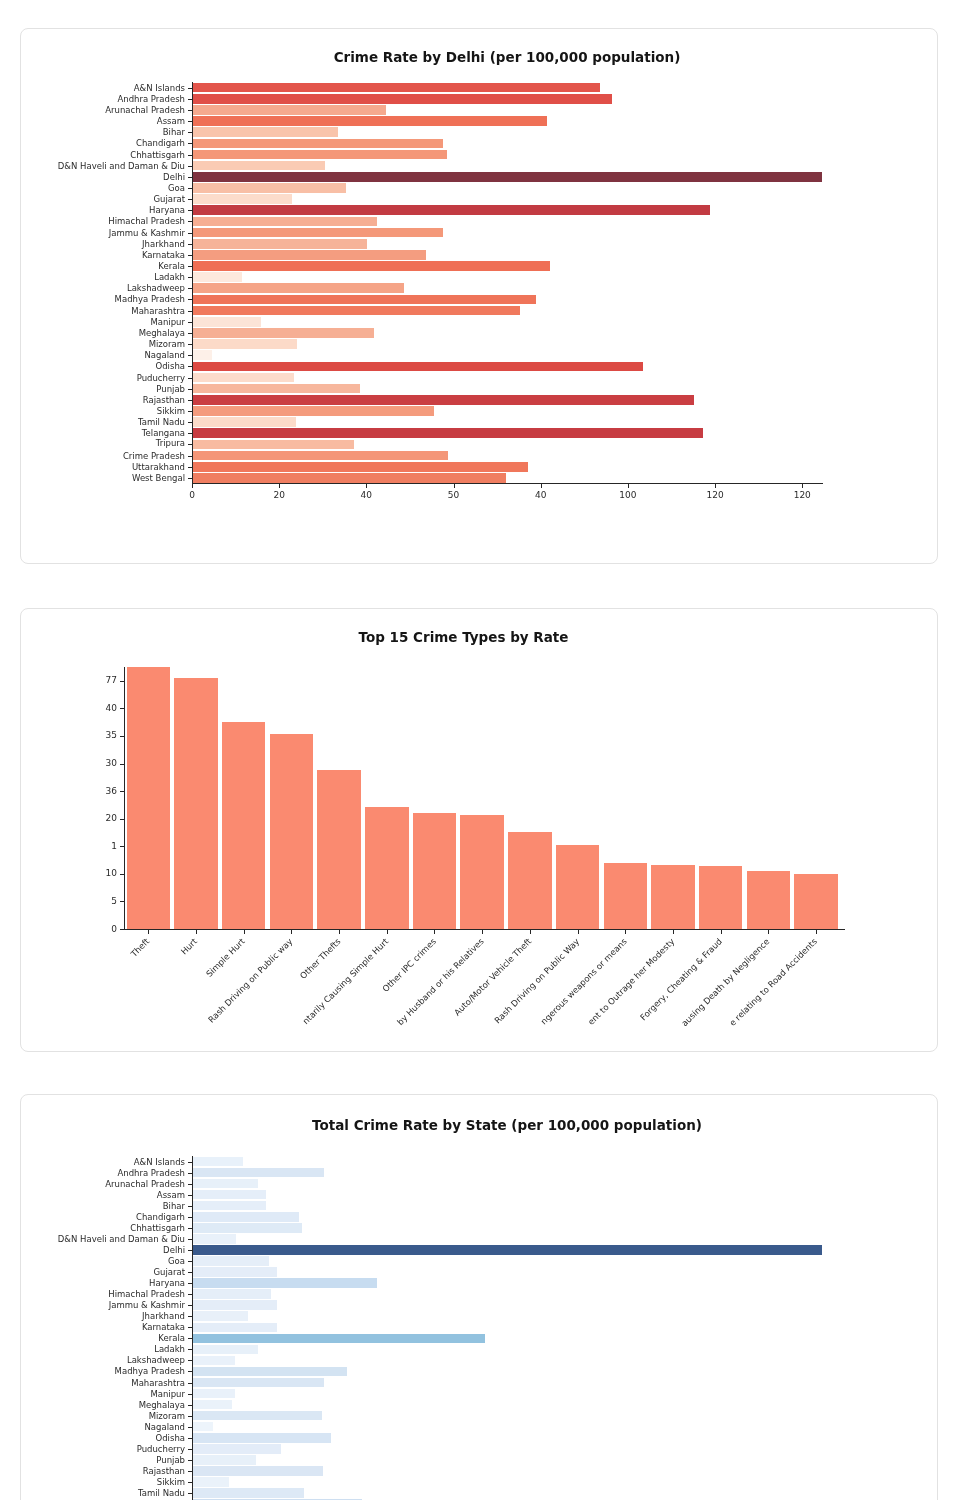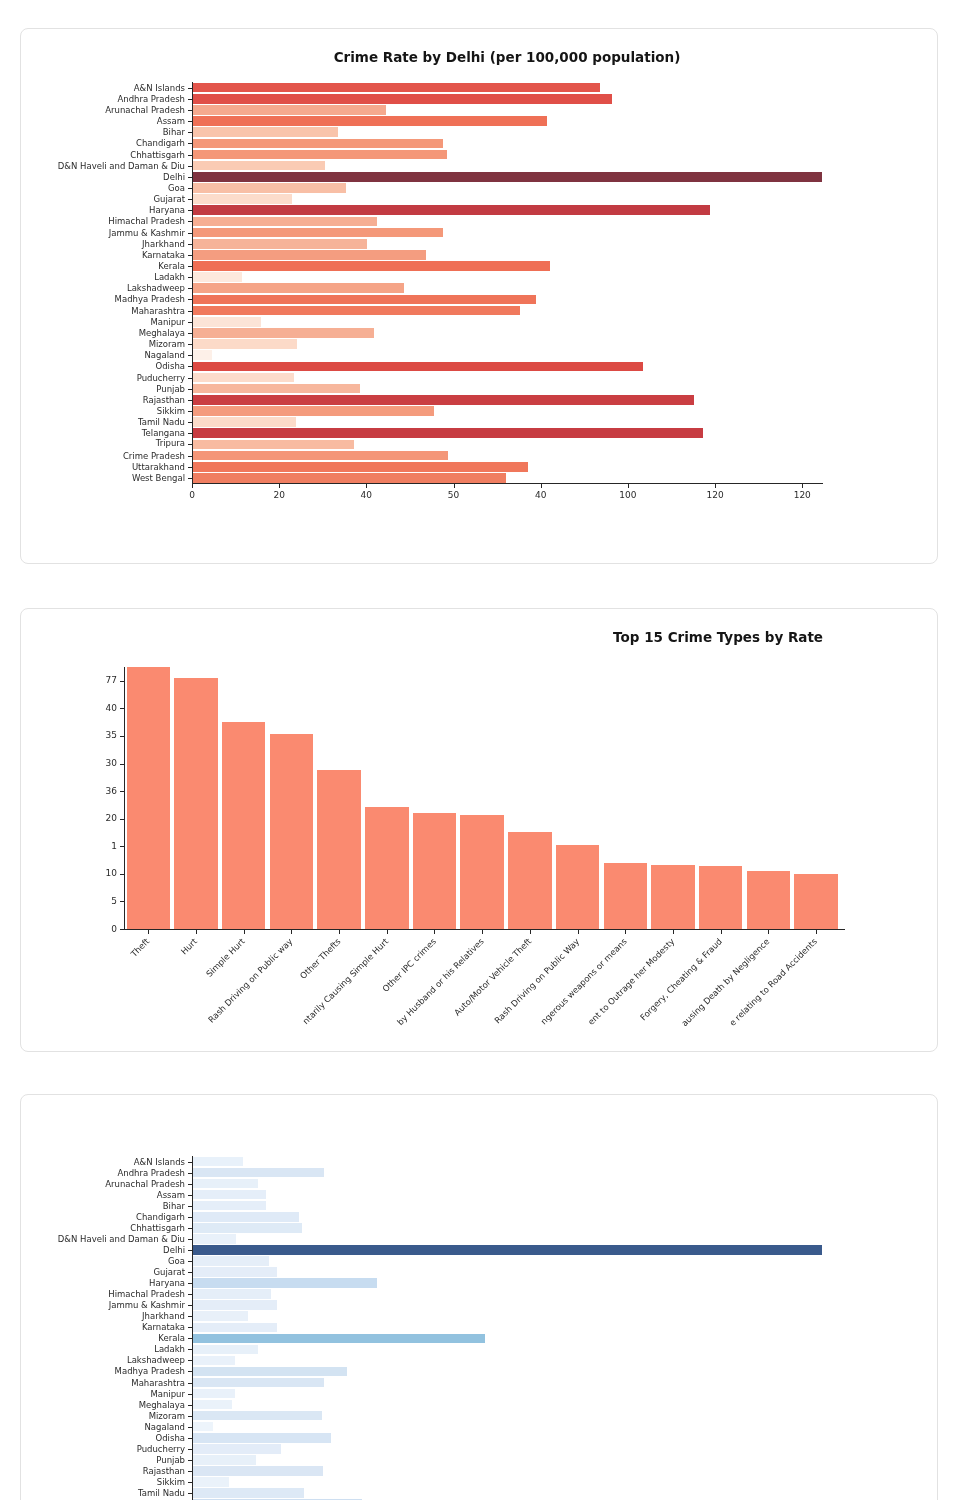--- a/index.html
+++ b/index.html
@@ -168,21 +168,21 @@
       <div class="tickdash-x" style="left: 435.897px; top: 402px;"></div>
       <div class="xticklab" style="left: 435.897px; top: 408px;">100</div>
       <div class="tickdash-x" style="left: 523.077px; top: 402px;"></div>
       <div class="xticklab" style="left: 523.077px; top: 408px;">120</div>
       <div class="tickdash-x" style="left: 610.256px; top: 402px;"></div>
       <div class="xticklab" style="left: 610.256px; top: 408px;">120</div>
     </div>
 </div>
 
 <div class="card" style="top:608px;height:444px;">
-  <div class="chart-title" style="left:83px;width:719px;top:20px;text-align:right;">Top 15 Crime Types by Rate</div>
+  <div class="chart-title" style="left:83px;width:719px;top:20px;">Top 15 Crime Types by Rate</div>
   <div class="plot" id="plot2" style="left:103px;top:58px;width:719px;height:262px;">
       <div class="vbar" style="left: 2.5px; width: 43.5px; top: 0px; height: 262px; background: rgb(250, 138, 112);"></div>
       <div class="tickdash-x" style="left: 24.25px; top: 263px;"></div>
       <div class="rotlab" style="right: 697.75px; top: 270px;">Theft</div>
       <div class="vbar" style="left: 50.2px; width: 43.5px; top: 11.0316px; height: 250.968px; background: rgb(250, 138, 112);"></div>
       <div class="tickdash-x" style="left: 71.95px; top: 263px;"></div>
       <div class="rotlab" style="right: 650.05px; top: 270px;">Hurt</div>
       <div class="vbar" style="left: 97.9px; width: 43.5px; top: 54.6063px; height: 207.394px; background: rgb(250, 138, 112);"></div>
       <div class="tickdash-x" style="left: 119.65px; top: 263px;"></div>
       <div class="rotlab" style="right: 602.35px; top: 270px;">Simple Hurt</div>
@@ -241,20 +241,21 @@
       <div class="tickdash-y" style="left: -4px; top: 68.9474px;"></div>
       <div class="yticklab" style="left: -34px; top: 64.4474px;">35</div>
       <div class="tickdash-y" style="left: -4px; top: 41.3684px;"></div>
       <div class="yticklab" style="left: -34px; top: 36.8684px;">40</div>
       <div class="tickdash-y" style="left: -4px; top: 13.7895px;"></div>
       <div class="yticklab" style="left: -34px; top: 9.28947px;">77</div>
     </div>
 </div>
 
 <div class="card" style="top:1094px;height:556px;">
+  <div class="chart-title" style="left:166px;width:640px;top:22px;">Total Crime Rate by State (per 100,000 population)</div>
   <div class="plot" id="plot3" style="left:171px;top:61px;width:629px;height:400px;">
       <div class="hbar" style="top: 0.75px; height: 9.5px; width: 49.691px; background: rgb(232, 241, 250);"></div>
       <div class="ylab" style="right: 636px; top: 0.5px; width: 160px;">A&amp;N Islands</div>
       <div class="tickdash-y" style="left: -4px; top: 5.5px;"></div>
       <div class="hbar" style="top: 11.8px; height: 9.5px; width: 131.461px; background: rgb(217, 230, 244);"></div>
       <div class="ylab" style="right: 636px; top: 11.55px; width: 160px;">Andhra Pradesh</div>
       <div class="tickdash-y" style="left: -4px; top: 16.55px;"></div>
       <div class="hbar" style="top: 22.85px; height: 9.5px; width: 65.416px; background: rgb(231, 240, 249);"></div>
       <div class="ylab" style="right: 636px; top: 22.6px; width: 160px;">Arunachal Pradesh</div>
       <div class="tickdash-y" style="left: -4px; top: 27.6px;"></div>

